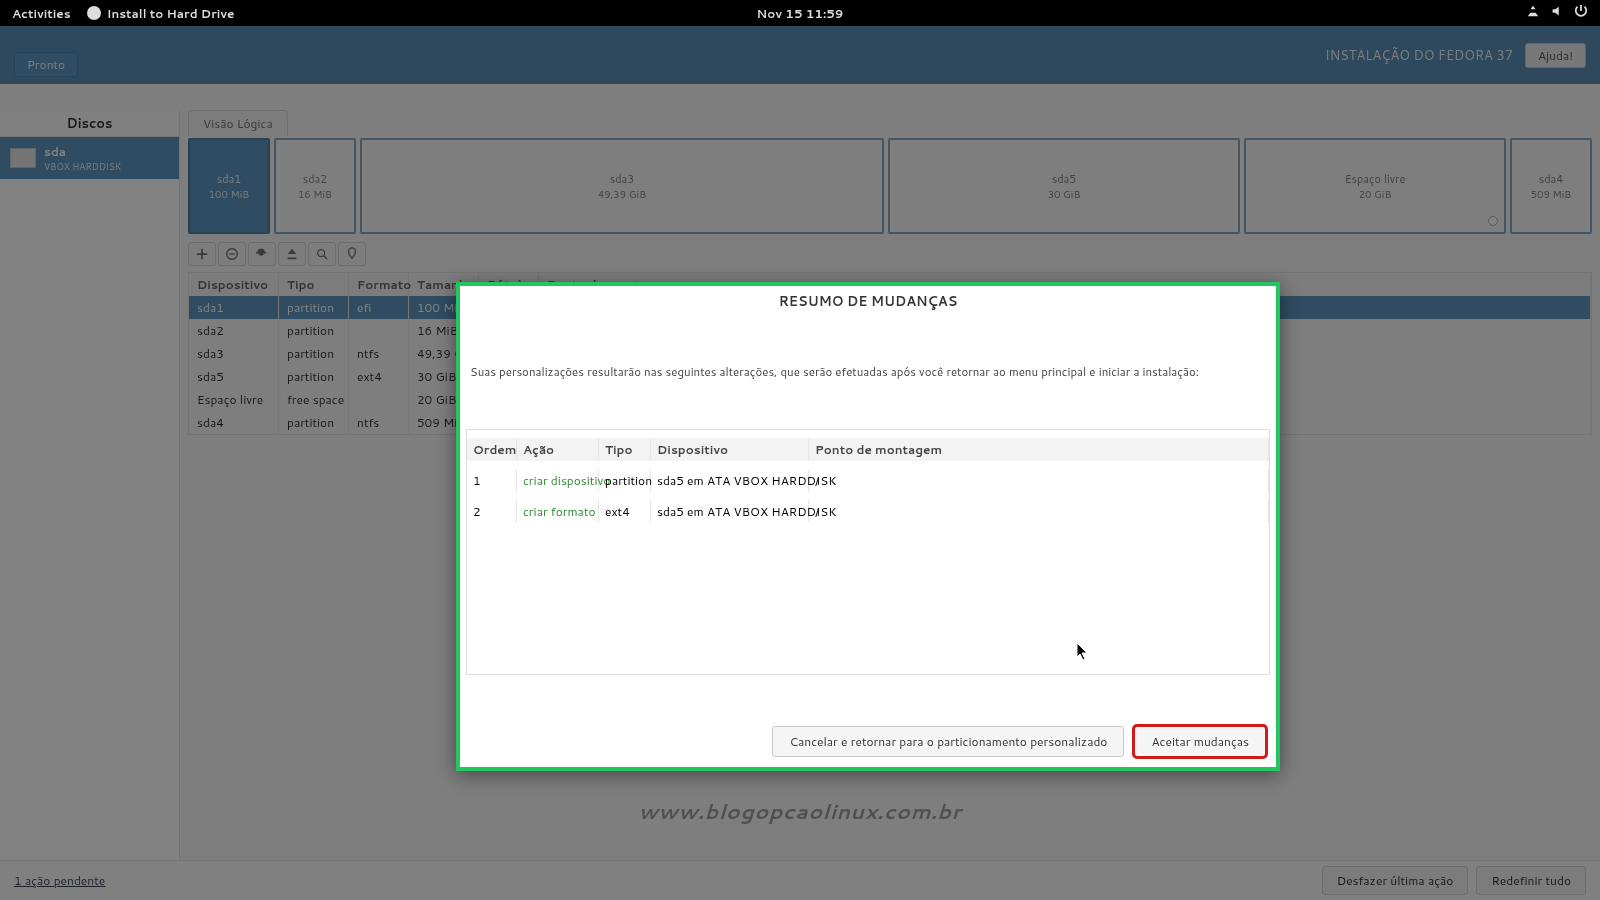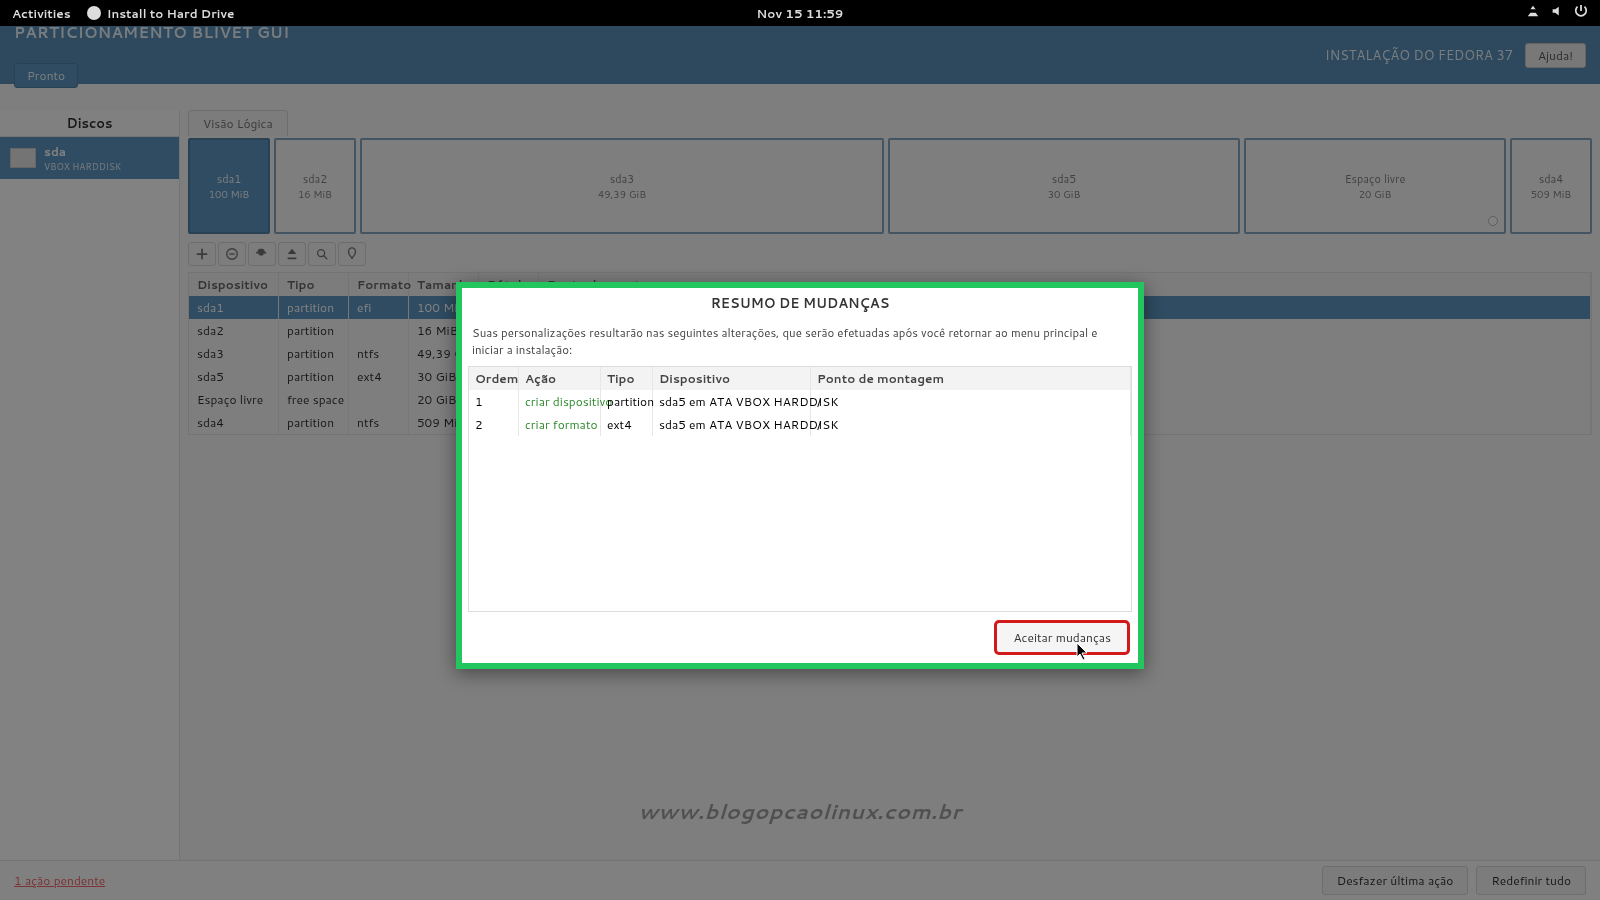--- a/index.html
+++ b/index.html
@@ -48,35 +48,35 @@
 .tbtn svg { width:14px; height:14px; fill:#555; }
 
 .ptable { margin-top: 6px; border: 1px solid #ddd; font-size: 12px; }
 .ptable .hrow, .ptable .row { display: grid; grid-template-columns: 90px 70px 60px 70px 60px 1fr; }
 .ptable .hrow { background: #f0f0f0; color: #444; font-weight: 600; }
 .ptable .row.sel { background: #3a7fb3; color: #fff; }
 .ptable .cell { padding: 3px 8px; border-right: 1px solid #e4e4e4; white-space: nowrap; }
 .ptable .hrow .cell { border-right: 1px solid #ddd; }
 
 .footer { position: absolute; left: 0; right: 0; bottom: 0; height: 40px; background: #fafafa; border-top: 1px solid #ddd; display: flex; align-items: center; padding: 0 14px; font-size: 12px; }
-.footer .link { color: #ef4444; text-decoration: underline; cursor: pointer; }
+.footer .link { color: #0f172a; text-decoration: underline; cursor: pointer; }
 .footer .right { margin-left: auto; display: flex; gap: 8px; }
 .fbtn { background: #f0f0f0; border: 1px solid #ccc; padding: 5px 14px; border-radius: 3px; font-size: 12px; color:#000000; }
 
 .watermark { position: absolute; left: 50%; top: 770px; transform: translateX(-50%); font-style: italic; font-weight: 700; font-size: 21px; color: #888; letter-spacing: .5px; }
 
 
 .dim { position: absolute; inset: 26px 0 0 0; background: rgba(40,40,40,0.58); }
 
 
-.modal { position: absolute; width: 688px; left: 456px; top: 282px; background: #fff; border: 6px solid #22c55e; box-shadow: 0 4px 18px rgba(0,0,0,.45); display:flex; flex-direction:column; }
+.modal { position: absolute; width: 824px; left: 456px; top: 282px; background: #fff; border: 4px solid #22c55e; box-shadow: 0 4px 18px rgba(0,0,0,.45); display:flex; flex-direction:column;gap:41px; }
 .modal-title { text-align: center; font-size: 13px; font-weight: 700; padding: 6px 0; color: #333; }
 .modal-desc { font-size: 11.5px; color: #444; padding: 6px 10px 8px 10px; }
 .mtable { margin: 0 6px; border: 1px solid #ddd; font-size: 12px; height: 246px; overflow:hidden; background:#fff;}
-.mtable .mhrow, .mtable .mrow { display: grid; grid-template-columns: 50px 82px 52px 158px 1fr; }
+.mtable .mhrow, .mtable .mrow { display: grid; grid-template-columns: 50px 82px 52px 158px 1fr; margin-top: 8px; }
 .mtable .mhrow { background: #f3f3f3; font-weight: 600; color: #444; }
 .mtable .mcell { padding: 3px 6px; border-right: 1px solid #e6e6e6; white-space: nowrap; }
 .mtable .mrow .mcell.action { color: #2f8b2f; }
 .modal-buttons { display: flex; justify-content: flex-end; gap: 10px; padding: 10px; }
 .mbtn { background: #f5f5f5; border: 1px solid #c7c7c7; padding: 6px 16px; border-radius: 3px; font-size: 12px; color:#333; }
 .mbtn.accept { outline: 3px solid #d31a1a; outline-offset: -1px; }
 
 .cursor { position: absolute; width: 14px; height: 20px; pointer-events: none; }
 .cursor svg { width: 14px; height: 20px; }
 </style>
@@ -101,21 +101,20 @@
         </svg></span>
     <span><svg viewBox="0 0 16 16">
           <path d="M8 1v7M4 3a6 6 0 108 0" fill="none" stroke="#ddd" stroke-width="2"></path>
         </svg></span>
   </div>
 </div>
 
 <div class="installer">
   <div class="inst-header">
     <div class="leftcol">
-      <span class="title">PARTICIONAMENTO BLIVET GUI</span>
       <button class="btn-small pronto">Pronto</button>
     </div>
     <span class="subtitle">INSTALAÇÃO DO FEDORA 37</span>
     <button class="btn-help">Ajuda!</button>
   </div>
 
   <div class="body">
     <div class="sidebar">
       <div class="sidebar-head">Discos</div>
       <div class="sidebar-item">
@@ -293,20 +292,21 @@
         <div class="mrow">
           <div class="mcell ">2</div>
           <div class="mcell action">criar formato</div>
           <div class="mcell ">ext4</div>
           <div class="mcell ">sda5 em ATA VBOX HARDDISK</div>
           <div class="mcell ">/</div>
         </div>
       </div>
   </div>
   <div class="modal-buttons">
+    <button class="mbtn">Cancelar e retornar para o particionamento personalizado</button>
     <button class="mbtn accept">Aceitar mudanças</button>
   </div>
 </div>
 
 <div class="cursor" style="left:1076px; top:642px;">
   <svg viewBox="0 0 14 20">
       <path d="M1 1l0 14 3-3 3 6 2-1-3-6 5 0z" fill="#000" stroke="#fff" stroke-width="1"></path>
     </svg>
 </div>
 

